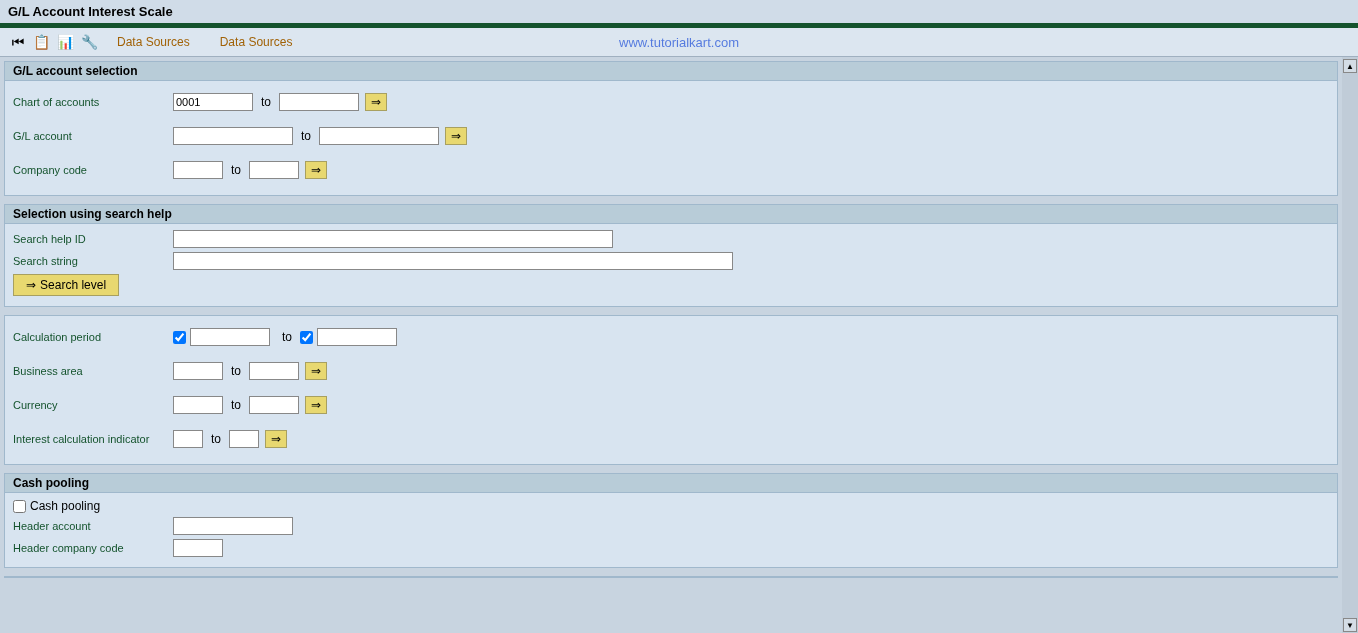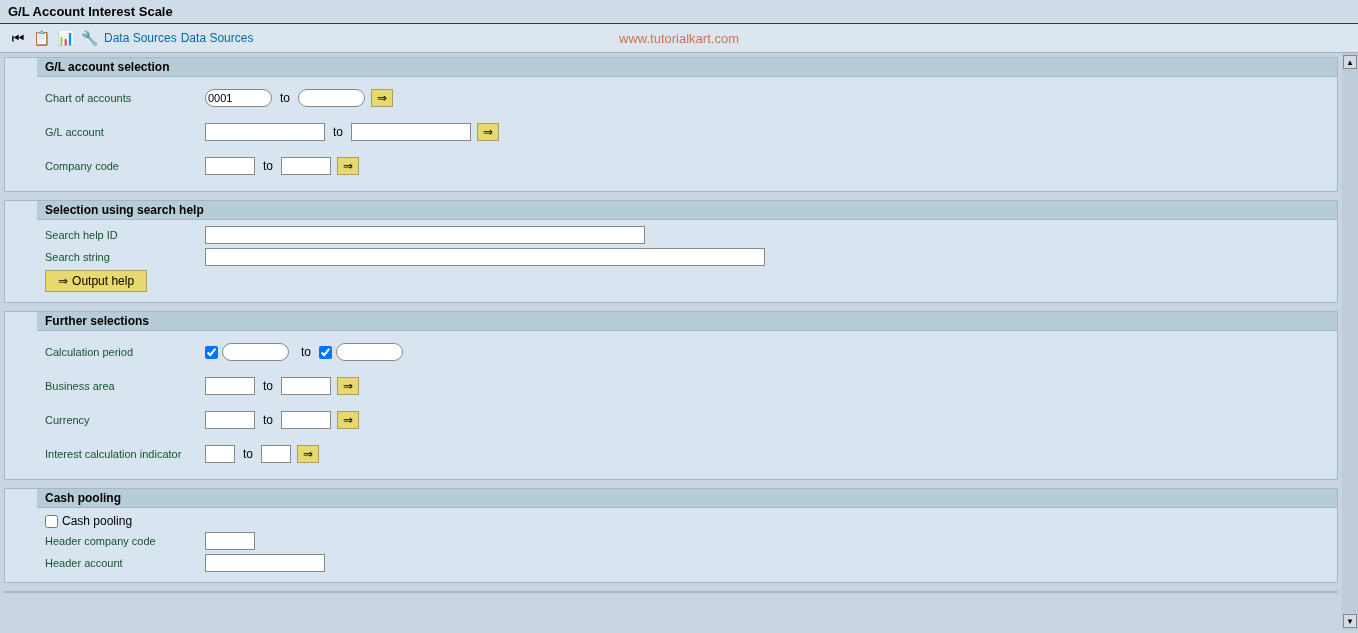--- a/index.html
+++ b/index.html
@@ -7,21 +7,21 @@
       font-family: Arial, sans-serif;
       font-size: 12px;
       background: #c8d4e0;
       color: #000;
     }
     .title-bar {
       background: #d0dce8;
       padding: 4px 8px;
       font-size: 13px;
       font-weight: bold;
-      border-bottom: 1px solid #14532d;
+      border-bottom: 5px solid #14532d;
     }
     .toolbar {
       background: #dce6f0;
       padding: 4px 8px;
       display: flex;
       align-items: center;
       gap: 4px;
       border-bottom: 1px solid #a0b0c0;
       position: relative;
     }
@@ -29,29 +29,29 @@
       width: 20px;
       height: 20px;
       display: inline-flex;
       align-items: center;
       justify-content: center;
       cursor: pointer;
       font-size: 14px;
     }
     .toolbar-text {
       font-size: 12px;
-      margin: 0 0;
-      cursor: pointer;
-      color: #0369a1;
+      margin: 0 13px;
+      cursor: pointer;
+      color: #a16207;
     }
     .watermark {
       position: absolute;
       left: 50%;
       transform: translateX(-50%);
-      color: #c2410c;
+      color: #1d4ed8;
       font-size: 13px;
       opacity: 0.7;
       pointer-events: none;
     }
     .main-content {
       display: flex;
       height: calc(100vh - 56px);
     }
     .form-area {
       flex: 1;
@@ -75,21 +75,20 @@
       display: flex;
       align-items: center;
       justify-content: center;
       cursor: pointer;
       font-size: 8px;
     }
     .section {
       background: #d8e4f0;
       border: 1px solid #a0b8cc;
       margin-bottom: 8px;
-      padding-left: 32px;
     }
     .section-header {
       background: #b8ccd8;
       padding: 2px 8px;
       font-size: 12px;
       font-weight: bold;
       border-bottom: 1px solid #a0b8cc;
     }
     .section-body {
       padding: 6px 8px;
@@ -110,22 +109,21 @@
       background: #fff;
       height: 18px;
       font-size: 11px;
       padding: 0 2px;
       outline: none;
     }
     .form-input-small {
       width: 50px;
     }
     .form-input-medium {
-      width: 67px;
-      border-radius: 9px;
+      width: 80px;
     }
     .form-input-large {
       width: 120px;
     }
     .form-input-xlarge {
       width: 440px;
     }
     .form-input-full {
       width: 560px;
     }
@@ -230,29 +228,28 @@
         </div>
 
         <div class="form-row">
           <span class="form-label">Search string</span>
           <input class="form-input form-input-full" style="">
         </div>
 
         <div class="form-row">
           <button class="search-btn">
             <span>⇒</span>
-            <span>Output help</span>
+            <span>Search level</span>
           </button>
         </div>
 
       </div>
     </div>
 
     <div class="section">
-      <div class="section-header">Further selections</div>
       <div class="section-body">
 
         <div class="form-row">
           <span class="form-label">Calculation period</span>
           <input type="checkbox" class="checkbox-input" checked="" style="">
           <input class="form-input form-input-medium" style="margin-right: 4px;">
           <span class="to-label">to</span>
           <input type="checkbox" class="checkbox-input" checked="" style="">
           <input class="form-input form-input-medium" style="">
         </div>
@@ -287,27 +284,27 @@
     <div class="section">
       <div class="section-header">Cash pooling</div>
       <div class="section-body">
 
         <div class="checkbox-row">
           <input type="checkbox" class="checkbox-input" style="">
           <span class="checkbox-label">Cash pooling</span>
         </div>
 
         <div class="form-row">
-          <span class="form-label">Header company code</span>
-          <input class="form-input form-input-small" style="">
-        </div>
-
-        <div class="form-row">
           <span class="form-label">Header account</span>
           <input class="form-input form-input-large" style="">
+        </div>
+
+        <div class="form-row">
+          <span class="form-label">Header company code</span>
+          <input class="form-input form-input-small" style="">
         </div>
 
       </div>
     </div>
 
     <div class="section">
     </div>
 
   </div>
 

